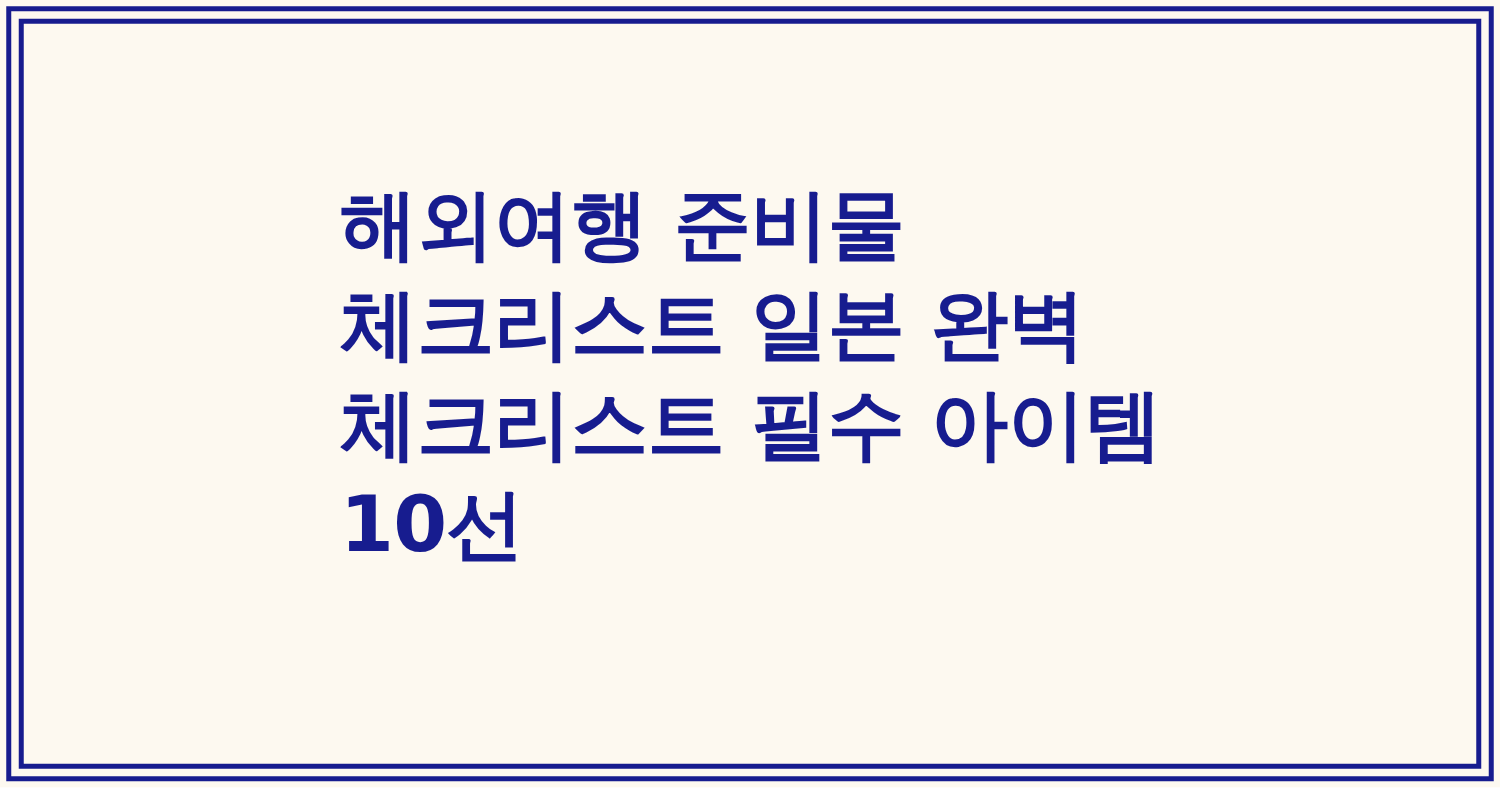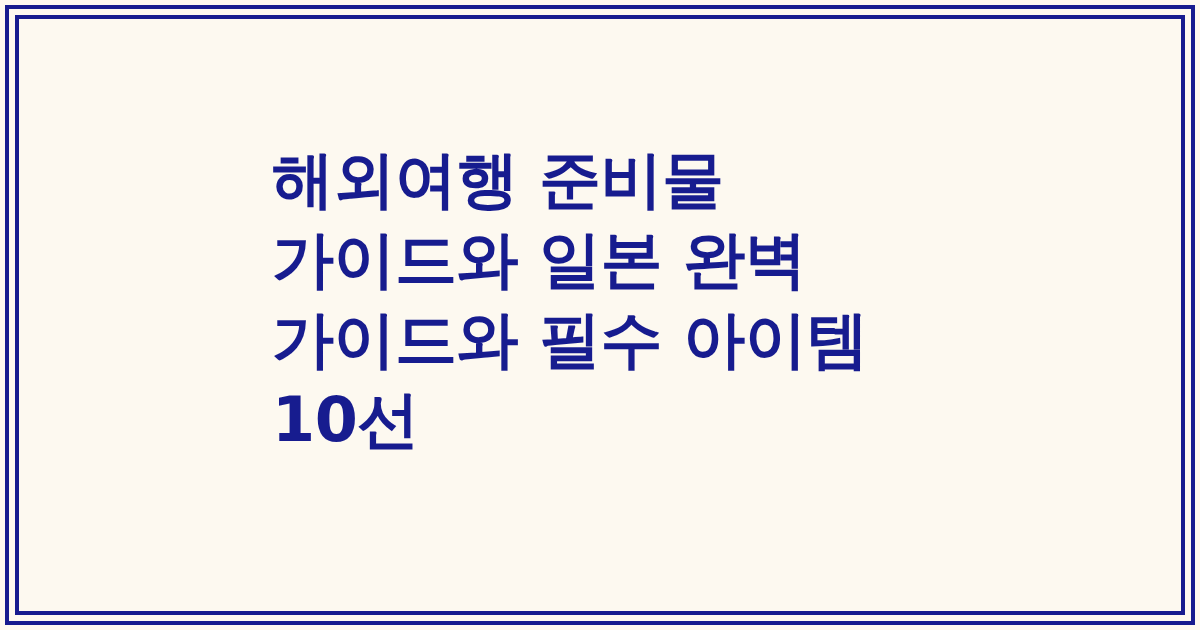--- a/index.html
+++ b/index.html
@@ -73,16 +73,16 @@
 </style>
 </head>
 <body>
 
 <div class="canvas" style="--bg: #FDF9F0; --accent: #171C8F; width: 1200px; height: 630px;">
 
   <div class="frame-outer"></div>
   <div class="frame-inner"></div>
 
   <div class="content">
-    <h1 class="title">해외여행 준비물 가이드와 일본 완벽 가이드와 필수 아이템 10선</h1>
+    <h1 class="title">해외여행 준비물 체크리스트 일본 완벽 체크리스트 필수 아이템 10선</h1>
   </div>
 
 </div>
 
 </body></html>

